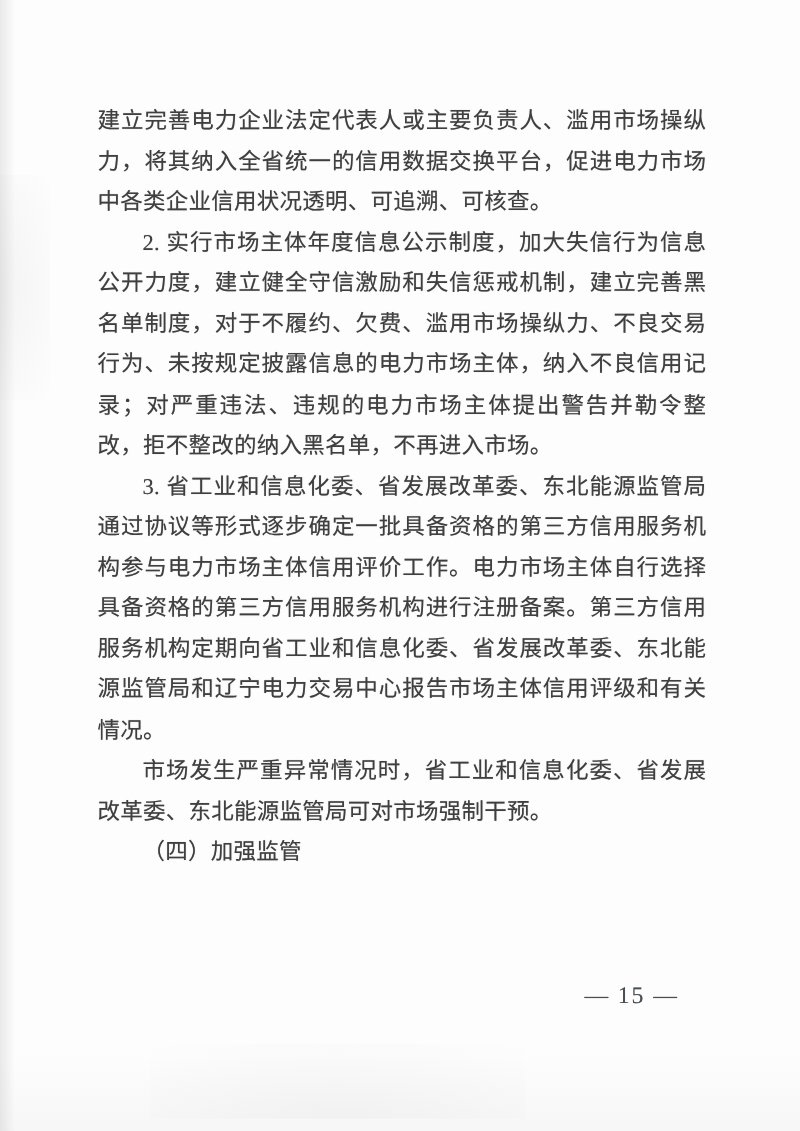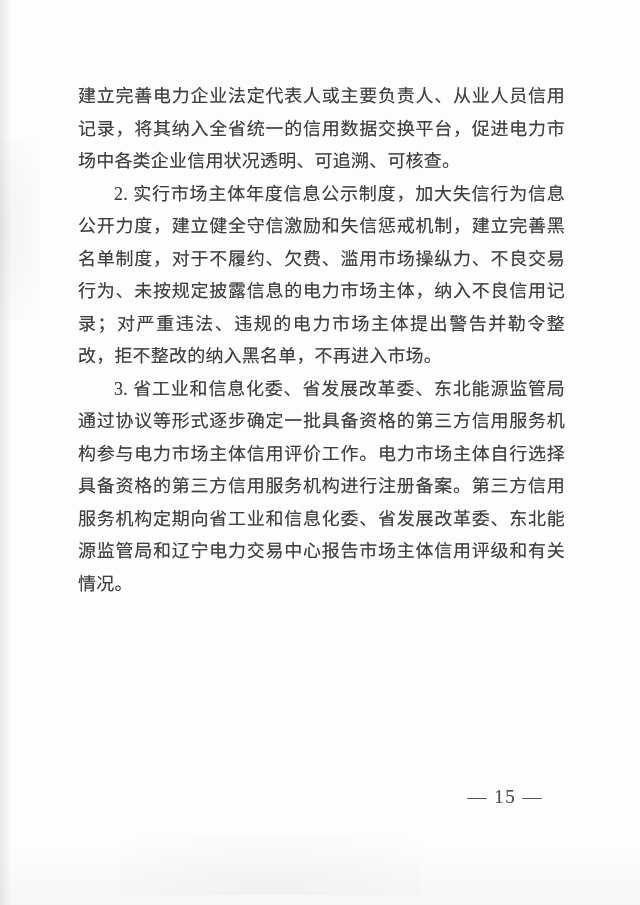--- a/index.html
+++ b/index.html
@@ -82,20 +82,22 @@
 <body>
 
 <div class="page">
 
   <div class="edge-shade-left"></div>
   <div class="scan-blotch-1"></div>
   <div class="scan-blotch-2"></div>
   <div class="edge-shade-bottom"></div>
 
   <div class="content">
-    <p class="para continuation">建立完善电力企业法定代表人或主要负责人、从业人员信用记录，将其纳入全省统一的信用数据交换平台，促进电力市场中各类企业信用状况透明、可追溯、可核查。</p>
+    <p class="para continuation">建立完善电力企业法定代表人或主要负责人、滥用市场操纵力，将其纳入全省统一的信用数据交换平台，促进电力市场中各类企业信用状况透明、可追溯、可核查。</p>
     <p class="para">2. 实行市场主体年度信息公示制度，加大失信行为信息公开力度，建立健全守信激励和失信惩戒机制，建立完善黑名单制度，对于不履约、欠费、滥用市场操纵力、不良交易行为、未按规定披露信息的电力市场主体，纳入不良信用记录；对严重违法、违规的电力市场主体提出警告并勒令整改，拒不整改的纳入黑名单，不再进入市场。</p>
     <p class="para">3. 省工业和信息化委、省发展改革委、东北能源监管局通过协议等形式逐步确定一批具备资格的第三方信用服务机构参与电力市场主体信用评价工作。电力市场主体自行选择具备资格的第三方信用服务机构进行注册备案。第三方信用服务机构定期向省工业和信息化委、省发展改革委、东北能源监管局和辽宁电力交易中心报告市场主体信用评级和有关情况。</p>
+    <p class="para">市场发生严重异常情况时，省工业和信息化委、省发展改革委、东北能源监管局可对市场强制干预。</p>
+    <p class="heading">（四）加强监管</p>
   </div>
 
   <div class="page-number">— 15 —</div>
 
 </div>
 
 </body></html>

